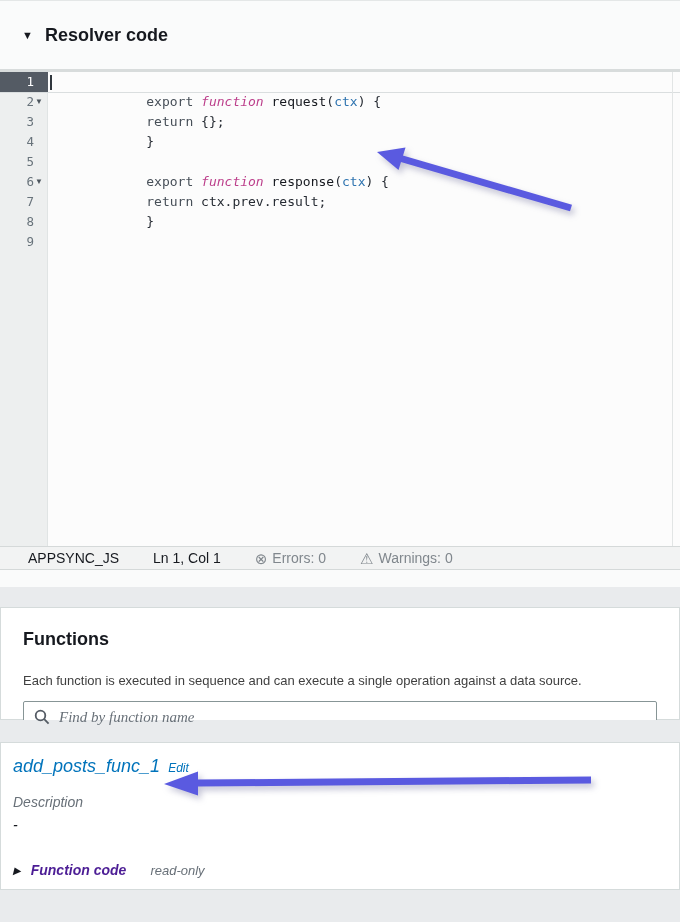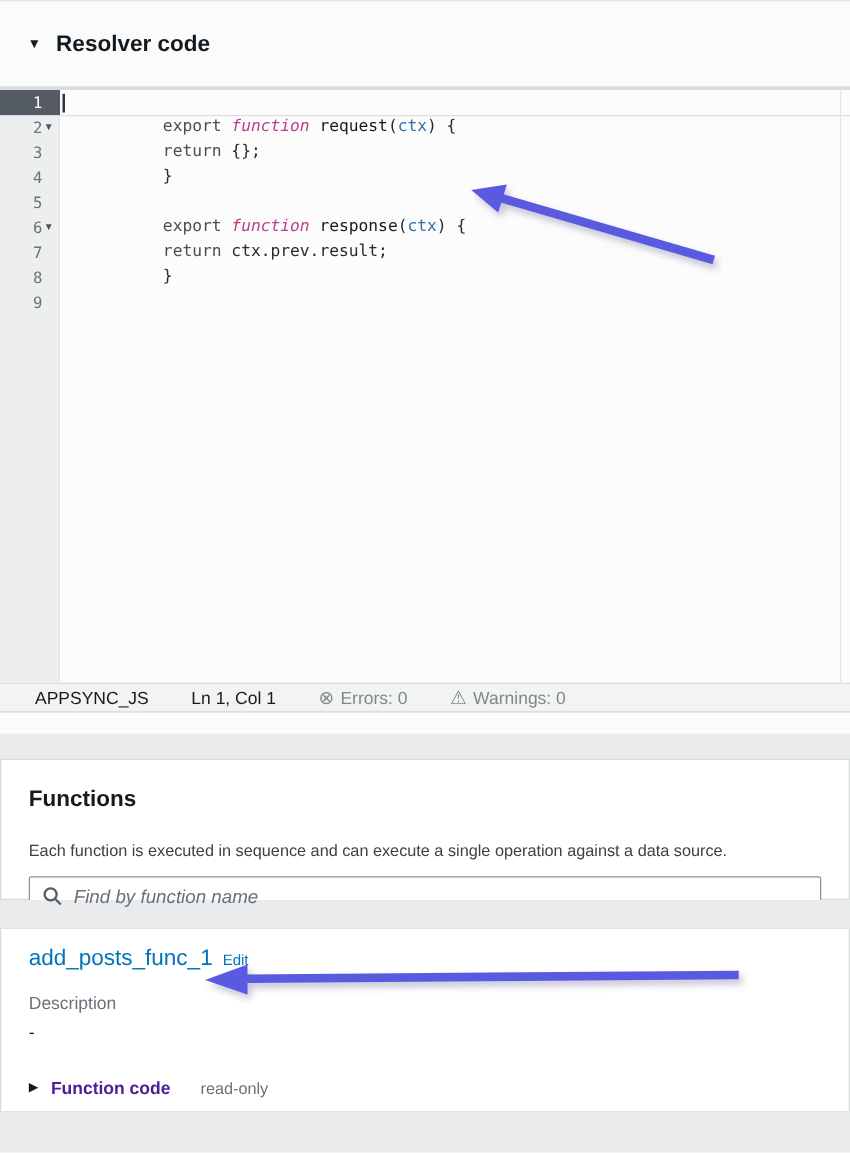--- a/index.html
+++ b/index.html
@@ -19,21 +19,21 @@
   .panel-title { font-size:18px; font-weight:bold; color:#16191f; line-height:20px; }
 
   .editor { position:relative; height:477px; border-top:3px solid #d8dcdc; background:#fcfcfc; }
   .gutter-bg { position:absolute; left:0; top:0; bottom:0; width:48px; background:#edefef; border-right:1px solid #e0e4e4; }
   .scroll-sep { position:absolute; top:0; bottom:0; right:7px; width:1px; background:#e2e5e5; }
   .lines { position:absolute; left:0; top:0; right:0; }
   .code-row { display:flex; height:20px; line-height:20px; font-family:"DejaVu Sans Mono","Liberation Mono",monospace; font-size:13px; }
   .ln { position:relative; width:48px; flex:0 0 48px; color:#68737b; font-size:12.5px; }
   .lnnum { display:block; text-align:right; padding-right:14px; }
   .fold { position:absolute; right:2px; top:0; width:11px; font-size:8px; color:#4d565e; font-family:"Liberation Sans",sans-serif; }
-  .code { white-space:pre; padding-left:4px; color:#262b33; }
+  .code { white-space:pre; padding-left:20px; color:#262b33; }
   .code-row.active .ln { background:#545b64; }
   .code-row.active .lnnum { color:#ffffff; }
   .active-border { position:absolute; left:0; right:0; top:20px; height:1px; background:#dadedf; }
   .cursor { position:absolute; left:50px; top:3px; width:2px; height:15px; background:#30363d; }
   .tok-kw { color:#474f58; }
   .tok-fkw { color:#bc3f8b; font-style:italic; }
   .tok-fname { color:#16191f; }
   .tok-param { color:#2f74b0; }
   .tok-plain { color:#262b33; }
 
@@ -48,25 +48,25 @@
   .gap-b { height:22px; background:#e9ebed; }
 
   
   .card { background:#ffffff; border:1px solid #d5dbdb; }
   .functions-card { height:113px; padding:21px 22px 0 22px; }
   .functions-title { font-size:18px; font-weight:bold; color:#16191f; }
   .functions-desc { font-size:13px; color:#404040; margin-top:23px; }
   .search-box { margin-top:13px; height:32px; border:1px solid #879596; border-radius:2px; background:#fff;
     display:flex; align-items:center; padding:0 10px; gap:9px; }
   .search-box input { border:none; outline:none; flex:1; font-size:15px; font-style:italic; color:#4d5560;
-    font-family:Liberation Sans, sans-serif; background:transparent; }
+    font-family:Liberation Serif, serif; background:transparent; }
   .search-box input::placeholder { color:#687078; font-style:italic; }
 
   
-  .function-card { height:148px; padding:13px 22px 0 22px; }
+  .function-card { height:148px; padding:13px 22px 0 12px;font-style:italic; }
   .fc-title-row { display:flex; align-items:baseline; gap:8px; }
   .fn-link { font-size:18px; color:#0073bb; text-decoration:none; cursor:pointer; }
   .edit-link { font-size:12px; color:#0073bb; text-decoration:none; cursor:pointer; }
   .desc-label { margin-top:17px; font-size:14px; color:#687078; }
   .desc-value { margin-top:7px; font-size:14px; color:#16191f; }
   .expander { margin-top:29px; display:flex; align-items:center; gap:10px; cursor:pointer; }
   .tri-right { font-size:10px; color:#16191f; }
   .exp-label { font-size:14px; font-weight:bold; color:#4c1d95; }
   .exp-suffix { font-size:13px; color:#687078;margin-left:14px; }
 

